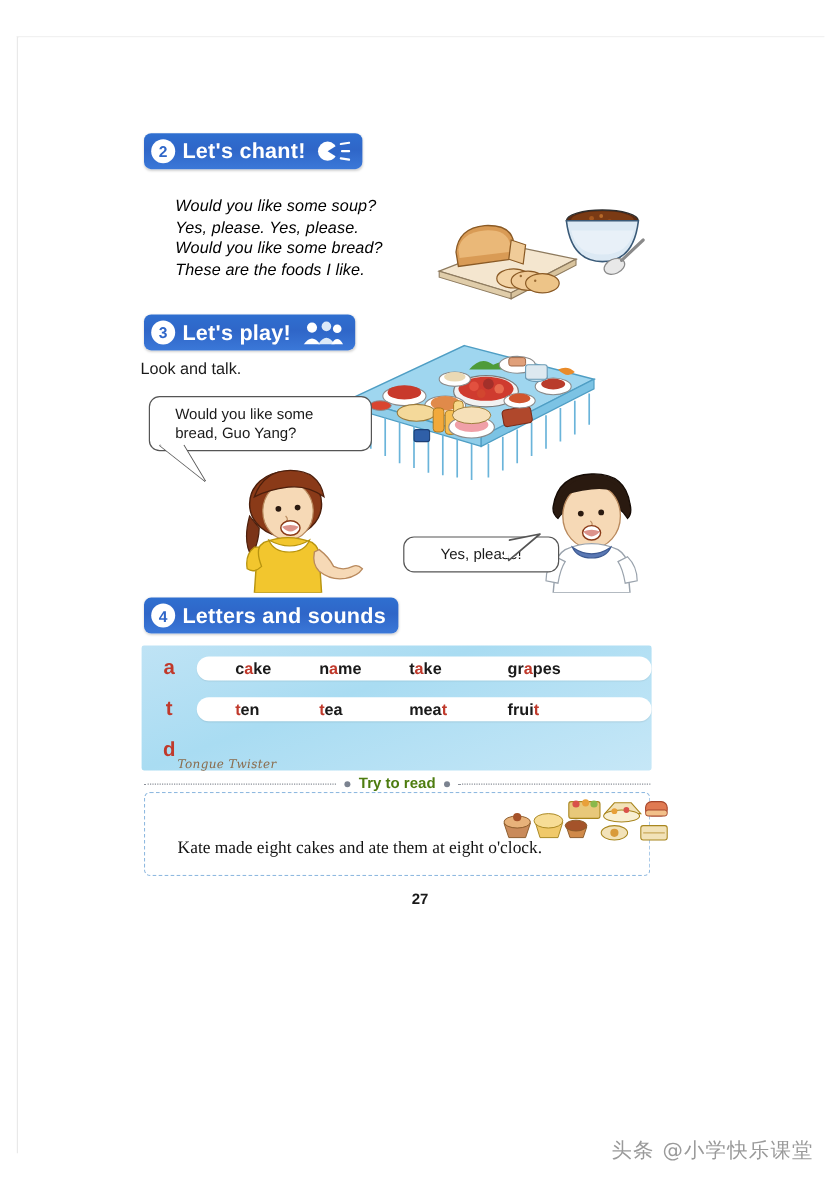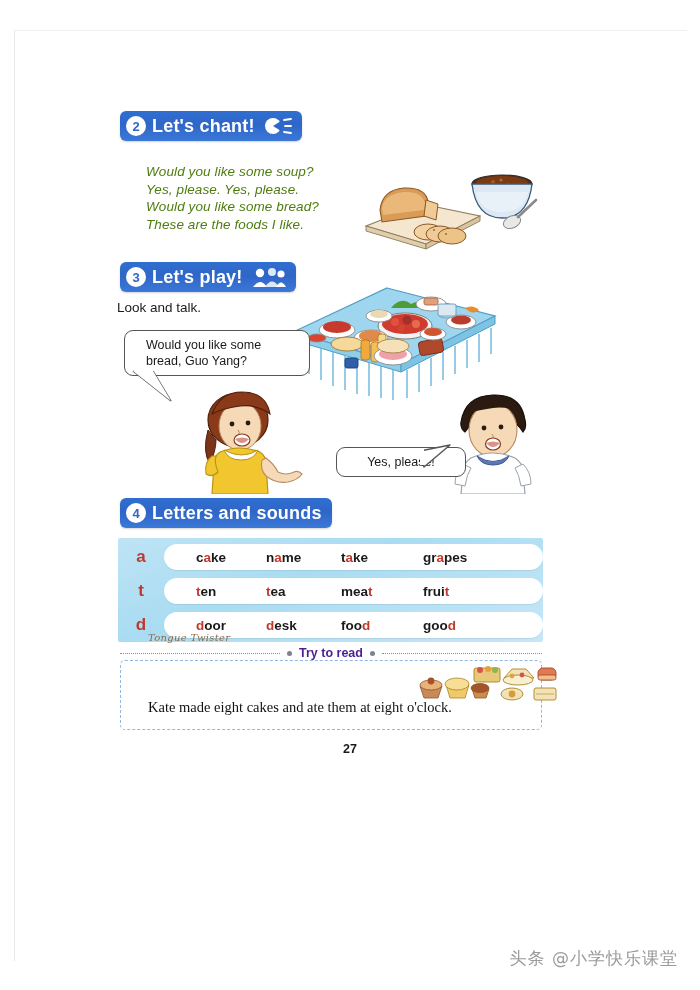--- a/index.html
+++ b/index.html
@@ -45,21 +45,21 @@
   }
   .pill .ttl{
     color:#ffffff;font-size:18px;font-weight:bold;
     letter-spacing:.2px;white-space:nowrap;
   }
   .pill .deco{margin-left:9px;display:flex;align-items:center;}
 
   
   #chant-lines{
     position:absolute;left:146px;top:163px;
-    font-style:italic;font-size:13.5px;color:#4d7c0f;
+    font-style:italic;font-size:13.5px;color:#000000;
     line-height:17.5px;letter-spacing:.1px;
   }
 
   
   .art{position:absolute;}
 
   
   .bubble{
     position:absolute;
     border:1.4px solid #555;
@@ -88,21 +88,21 @@
   .ls-row{
     position:absolute;left:0;width:425px;height:30px;
     display:flex;align-items:center;
   }
   .ls-letter{
     width:46px;text-align:center;
     font-size:17px;font-weight:bold;color:#c0392b;
     flex:0 0 auto;
   }
   .ls-words{
-    height:26px;flex:1 1 auto;
+    height:20px;flex:1 1 auto;
     background:#ffffff;
     border-radius:13px;
     display:flex;align-items:center;
     box-shadow:0 1px 1px rgba(0,0,0,.07);
   }
   .ls-word{
     font-size:13.5px;font-weight:bold;color:#1a1a1a;
     flex:0 0 auto;
   }
   .ls-word .hl{color:#c0392b;}
@@ -115,21 +115,21 @@
   }
   .dot-line{
     flex:1 1 auto;height:0;
     border-top:1.5px dotted #8a8f98;
   }
   .big-dot{
     width:5px;height:5px;border-radius:50%;
     background:#7b8390;margin:0 7px;flex:0 0 auto;
   }
   #try-label{
-    font-size:12.5px;font-weight:bold;color:#4c1d95;
+    font-size:12.5px;font-weight:bold;color:#4d7c0f;
     white-space:nowrap;
   }
 
   
   #tt-box{
     position:absolute;left:120px;top:660px;
     width:420px;height:68px;
     border:1.4px dashed #8fb9e0;
     border-radius:5px;
     background:#ffffff;
@@ -378,26 +378,20 @@
       <span class="ls-words">
         <span class="ls-word" style="margin-left:32px;width:70px;"><span></span><span class="hl">t</span><span>en</span></span>
         <span class="ls-word" style="width:75px;"><span></span><span class="hl">t</span><span>ea</span></span>
         <span class="ls-word" style="width:82px;"><span>mea</span><span class="hl">t</span><span></span></span>
         <span class="ls-word"><span>frui</span><span class="hl">t</span><span></span></span>
       </span>
     </div>
 
     <div class="ls-row" style="top:72px;">
       <span class="ls-letter">d</span>
-      <span class="ls-words">
-        <span class="ls-word" style="margin-left:32px;width:70px;"><span></span><span class="hl">d</span><span>oor</span></span>
-        <span class="ls-word" style="width:75px;"><span></span><span class="hl">d</span><span>esk</span></span>
-        <span class="ls-word" style="width:82px;"><span>foo</span><span class="hl">d</span><span></span></span>
-        <span class="ls-word"><span>goo</span><span class="hl">d</span><span></span></span>
-      </span>
     </div>
   </div>
 
   <div id="try-divider">
     <span class="dot-line"></span>
     <span class="big-dot"></span>
     <span id="try-label">Try to read</span>
     <span class="big-dot"></span>
     <span class="dot-line"></span>
   </div>

